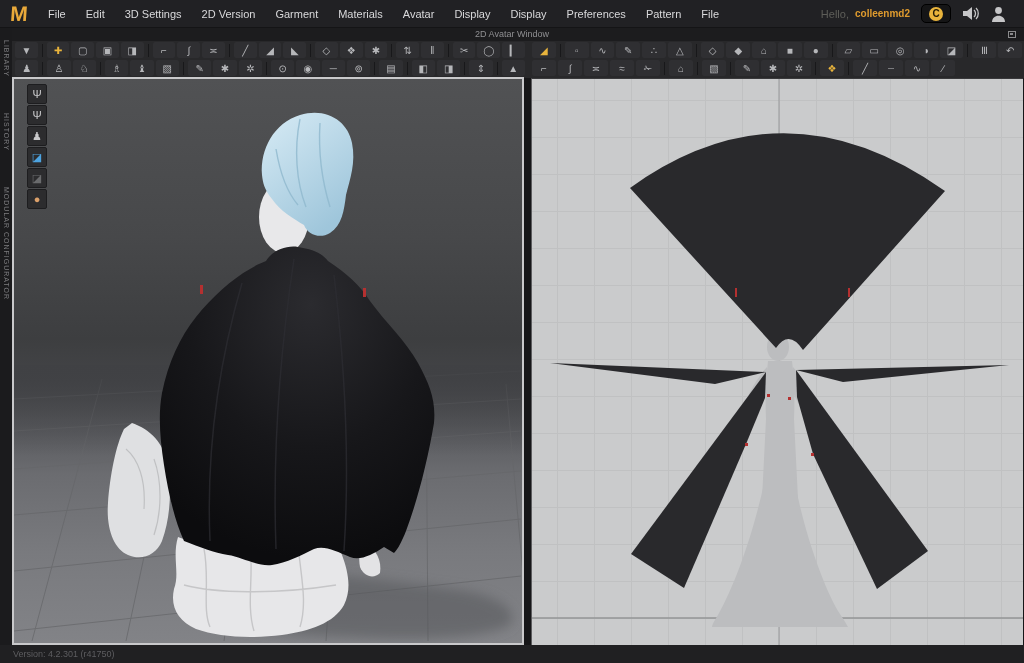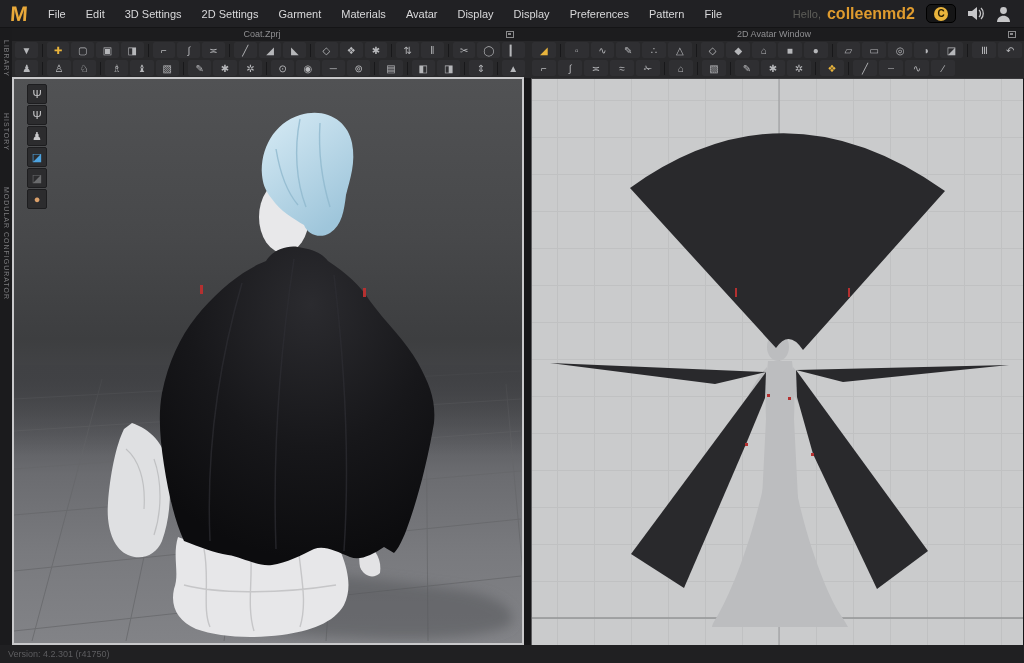--- a/index.html
+++ b/index.html
@@ -6,23 +6,23 @@
   *{box-sizing:border-box;}
   #root{position:relative;width:1024px;height:663px;background:#161618;overflow:hidden;
         font-family:"Liberation Sans",sans-serif;-webkit-font-smoothing:antialiased;}
 
   
   #menubar{position:absolute;left:0;top:0;width:1024px;height:28px;background:#212124;
            display:flex;align-items:center;border-bottom:1px solid #141416;}
   #logo{width:38px;text-align:center;font-size:21px;font-weight:bold;color:var(--logo);
         transform:skewX(-4deg);line-height:28px;}
   .menu-item{font-size:11px;color:#d9d9db;padding:0 10px;line-height:28px;cursor:default;}
-  #menubar-right{margin-left:auto;display:flex;align-items:center;gap:11px;padding-right:13px;}
+  #menubar-right{margin-left:auto;display:flex;align-items:center;gap:11px;padding-right:18px;}
   #greeting{font-size:11px;color:#8e8e83;opacity:.55;}
-  #username{font-size:16px;font-weight:bold;color:var(--username);margin-left:-5px;}
+  #username{font-size:10px;font-weight:bold;color:var(--username);margin-left:-5px;}
   #coin-btn{width:30px;height:19px;background:#151516;border:1px solid #000;border-radius:5px;
             display:flex;align-items:center;justify-content:center;}
   #coin-btn .coin{width:14px;height:14px;border-radius:50%;background:var(--accent);
             color:#221a05;font-size:10px;font-weight:bold;display:flex;align-items:center;justify-content:center;}
   .hdr-svg{display:block;}
 
   
   #titlestrip{position:absolute;left:0;top:28px;width:1024px;height:13px;background:#1c1c1e;display:flex;}
   .title-cell{position:relative;height:13px;}
   .title-cell.left{width:524px;}
@@ -62,34 +62,34 @@
   
   #pane2d{position:absolute;left:531px;top:78px;width:492px;height:567px;background:var(--bg2d);
           border-top:1px solid #39393b;border-left:1px solid #5c5c5e;
           background-image:linear-gradient(var(--grid2d) 1px,transparent 1px),
                            linear-gradient(90deg,var(--grid2d) 1px,transparent 1px);
           background-size:37px 37px;background-position:25px 21px;}
   #scene2d{position:absolute;left:0;top:0;width:491px;height:566px;}
 
   
   #statusbar{position:absolute;left:0;bottom:0;width:1024px;height:18px;background:#202022;
-             font-size:9px;color:#5d5d60;line-height:18px;padding-left:8px;margin-top:8px;}
+             font-size:9px;color:#5d5d60;line-height:18px;padding-left:13px;margin-top:8px;}
 </style>
 </head>
 <body>
 
 <div id="root">
 
   <header id="menubar">
     <div id="logo">M</div>
     <nav style="display:flex;">
         <span class="menu-item">File</span>
         <span class="menu-item">Edit</span>
         <span class="menu-item">3D Settings</span>
-        <span class="menu-item">2D Settings</span>
+        <span class="menu-item">2D Version</span>
         <span class="menu-item">Garment</span>
         <span class="menu-item">Materials</span>
         <span class="menu-item">Avatar</span>
         <span class="menu-item">Display</span>
         <span class="menu-item">Display</span>
         <span class="menu-item">Preferences</span>
         <span class="menu-item">Pattern</span>
         <span class="menu-item">File</span>
       </nav>
     <div id="menubar-right">
@@ -103,24 +103,20 @@
         <path d="M12 4c2 1.6 2 5.4 0 7M14 2c3 2.6 3 8.4 0 11" stroke="#c6c6c8" stroke-width="1.3" fill="none"></path>
       </svg>
       <svg class="hdr-svg" width="15" height="16" viewBox="0 0 15 16">
         <circle cx="7.5" cy="4.5" r="3.4" fill="#c6c6c8"></circle>
         <path d="M1 16c0-4 3-6.3 6.5-6.3S14 12 14 16z" fill="#c6c6c8"></path>
       </svg>
     </div>
   </header>
 
   <div id="titlestrip">
-    <div class="title-cell left">
-      <span class="pane-title">Coat.Zprj</span>
-      <span class="restore-ic"></span>
-    </div>
     <div class="title-cell right">
       <span class="pane-title">2D Avatar Window</span>
       <span class="restore-ic"></span>
     </div>
   </div>
 
   <div id="toolband"></div>
   <div id="toolbar3d" class="toolbar">
     <div class="tool-row">
         <span class="tool-btn">▼</span>

